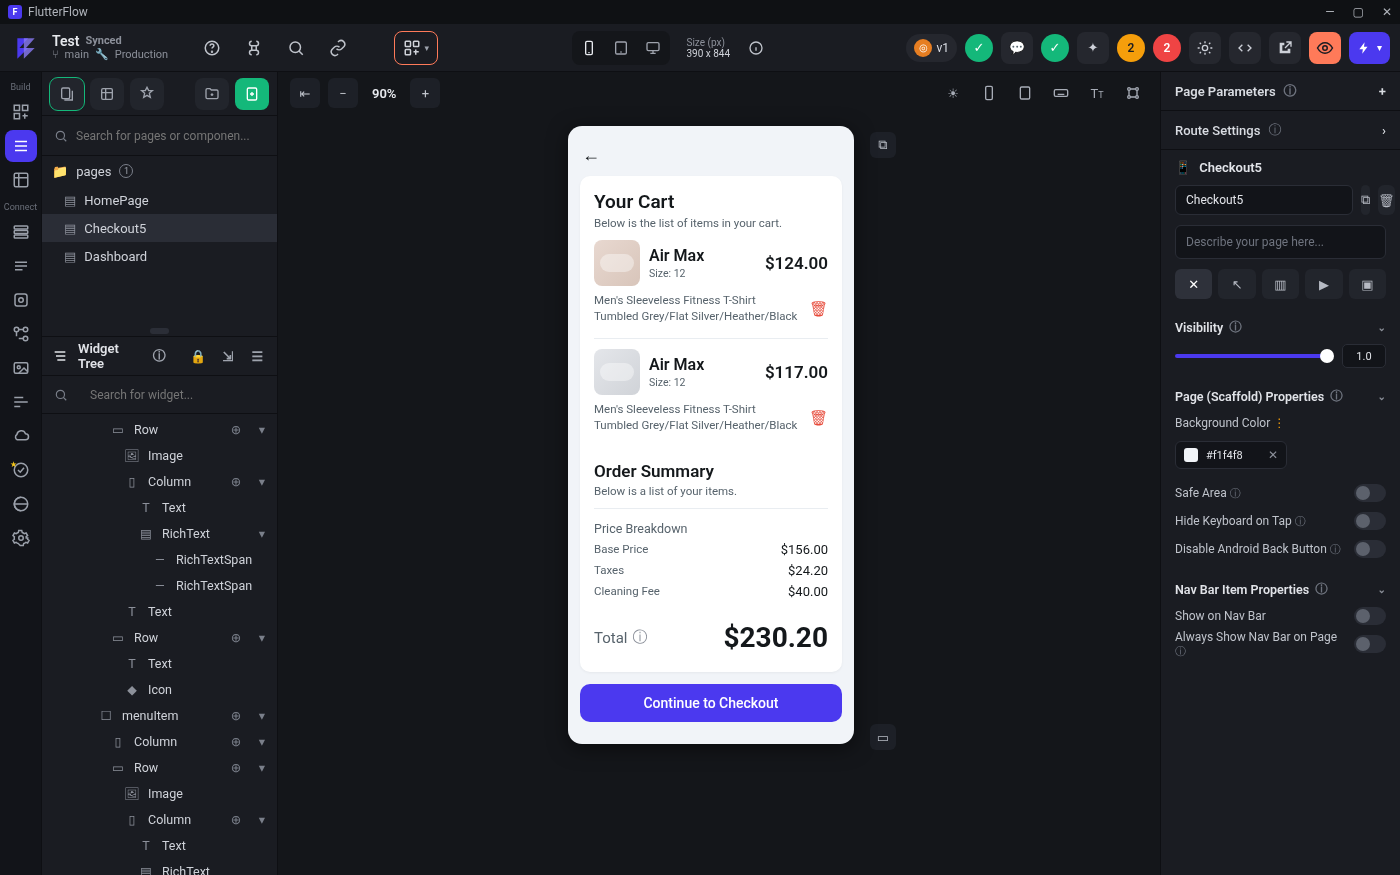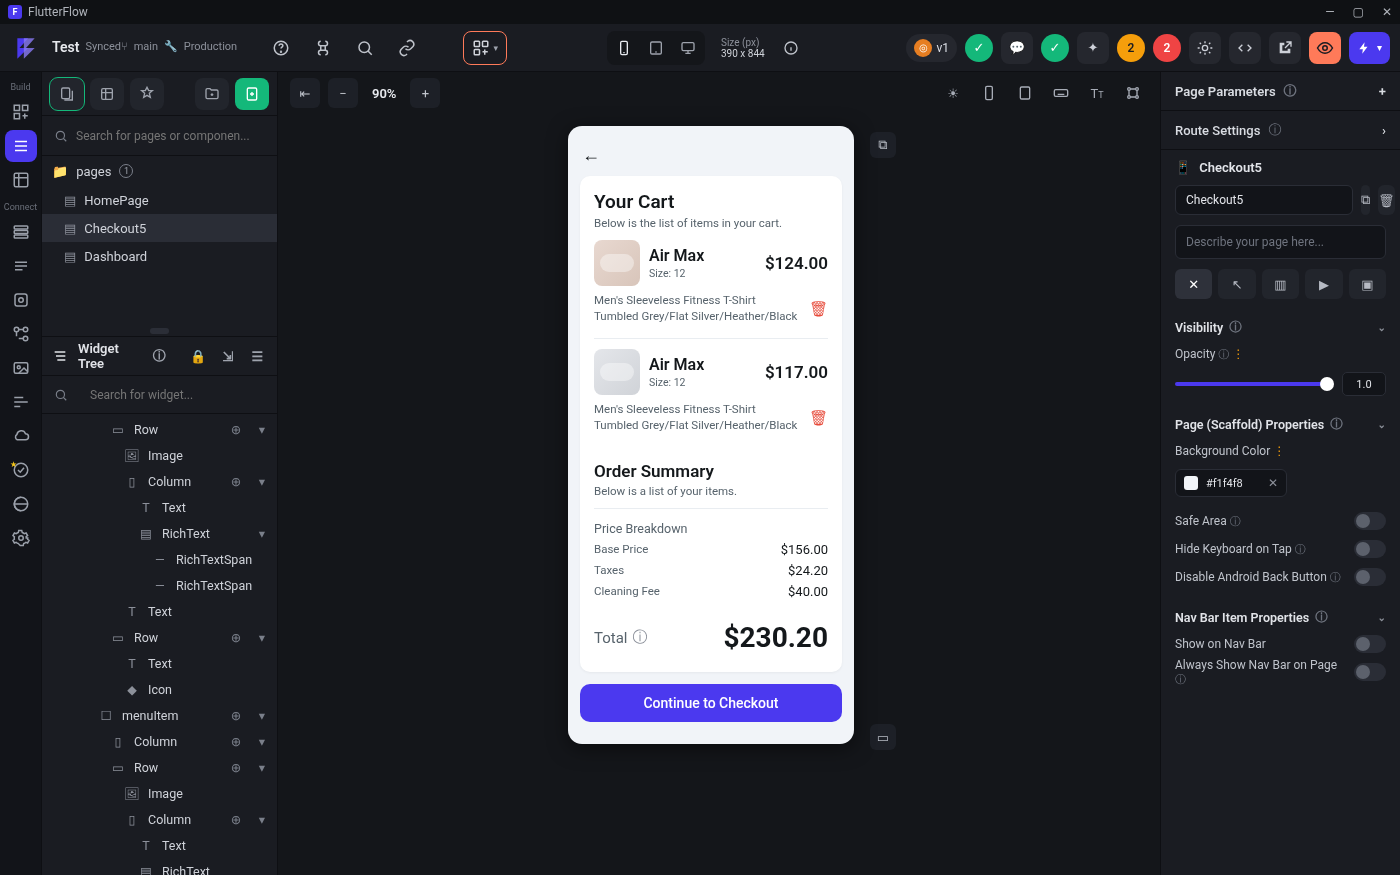--- a/index.html
+++ b/index.html
@@ -9,24 +9,24 @@
 
 .titlebar{height:24px;background:#0f1114;display:flex;align-items:center;padding:0 8px;justify-content:space-between;color:#b0b4bb;font-size:12px}
 .titlebar-left{display:flex;align-items:center;gap:6px}
 .ff-small-icon{width:14px;height:14px;background:#4b39ef;border-radius:3px;display:flex;align-items:center;justify-content:center;font-size:9px;color:#fff;font-weight:700}
 .win-btns{display:flex;gap:18px;align-items:center}
 
 
 .topbar{height:48px;background:#1a1c22;display:flex;align-items:center;padding:0 10px;border-bottom:1px solid #0e0f13;gap:10px}
 .logo{width:32px;height:32px;display:flex;align-items:center;justify-content:center}
 .logo svg{width:26px;height:26px}
-.proj-meta{display:flex;line-height:1.15}
+.proj-meta{display:flex;flex-direction:column;line-height:1.15}
 .proj-title{display:flex;align-items:center;gap:6px;font-size:14px;color:#e6e8ed;font-weight:600}
 .proj-sub{display:flex;align-items:center;gap:6px;font-size:11px;color:#8c909a}
-.proj-synced{font-size:11px;color:#8c909a;font-weight:400}
+.proj-synced{font-size:11px;color:#8c909a;font-weight:700}
 .tb-ico{width:32px;height:32px;display:flex;align-items:center;justify-content:center;color:#bfc3cb;border-radius:6px}
 .add-widget-btn{width:44px;height:34px;border:1px solid #ff7a59;border-radius:8px;display:flex;align-items:center;justify-content:center;gap:3px;color:#cfd2d9}
 .add-widget-btn .caret{font-size:9px;color:#9da2ad}
 .device-group{display:flex;align-items:center;gap:2px;background:#14161a;border-radius:8px;padding:2px}
 .dev-btn{width:30px;height:30px;display:flex;align-items:center;justify-content:center;border-radius:6px;color:#9ea3ad}
 .dev-btn.active{color:#e8eaef}
 .size-lbl{display:flex;flex-direction:column;align-items:flex-start;font-size:10px;color:#8c909a;line-height:1.1;margin-left:6px}
 .spacer{flex:1}
 .right-cluster{display:flex;align-items:center;gap:8px}
 .pill{height:28px;border-radius:14px;display:flex;align-items:center;padding:0 8px;gap:4px;font-size:12px}
@@ -705,23 +705,20 @@
       <div class="rp-tool">▶</div>
       <div class="rp-tool">▣</div>
     </div>
 
     <div class="rp-head">
         <span>Visibility</span>
         <span style="color:#6e737e">ⓘ</span>
         <span class="push"></span>
         <span class="caret-down">⌄</span>
       </div>
-    <div class="rp-kv">
-        <span class="k"><span>Opacity</span> <span class="info">ⓘ</span> <span style="color:#f59e0b">⋮</span></span>
-      </div>
     <div class="slider-row">
       <div class="slider-track">
           <div class="slider-thumb"></div>
         </div>
       <div class="slider-val">1.0</div>
     </div>
 
     <div class="rp-head">
         <span>Page (Scaffold) Properties</span>
         <span style="color:#6e737e">ⓘ</span>

